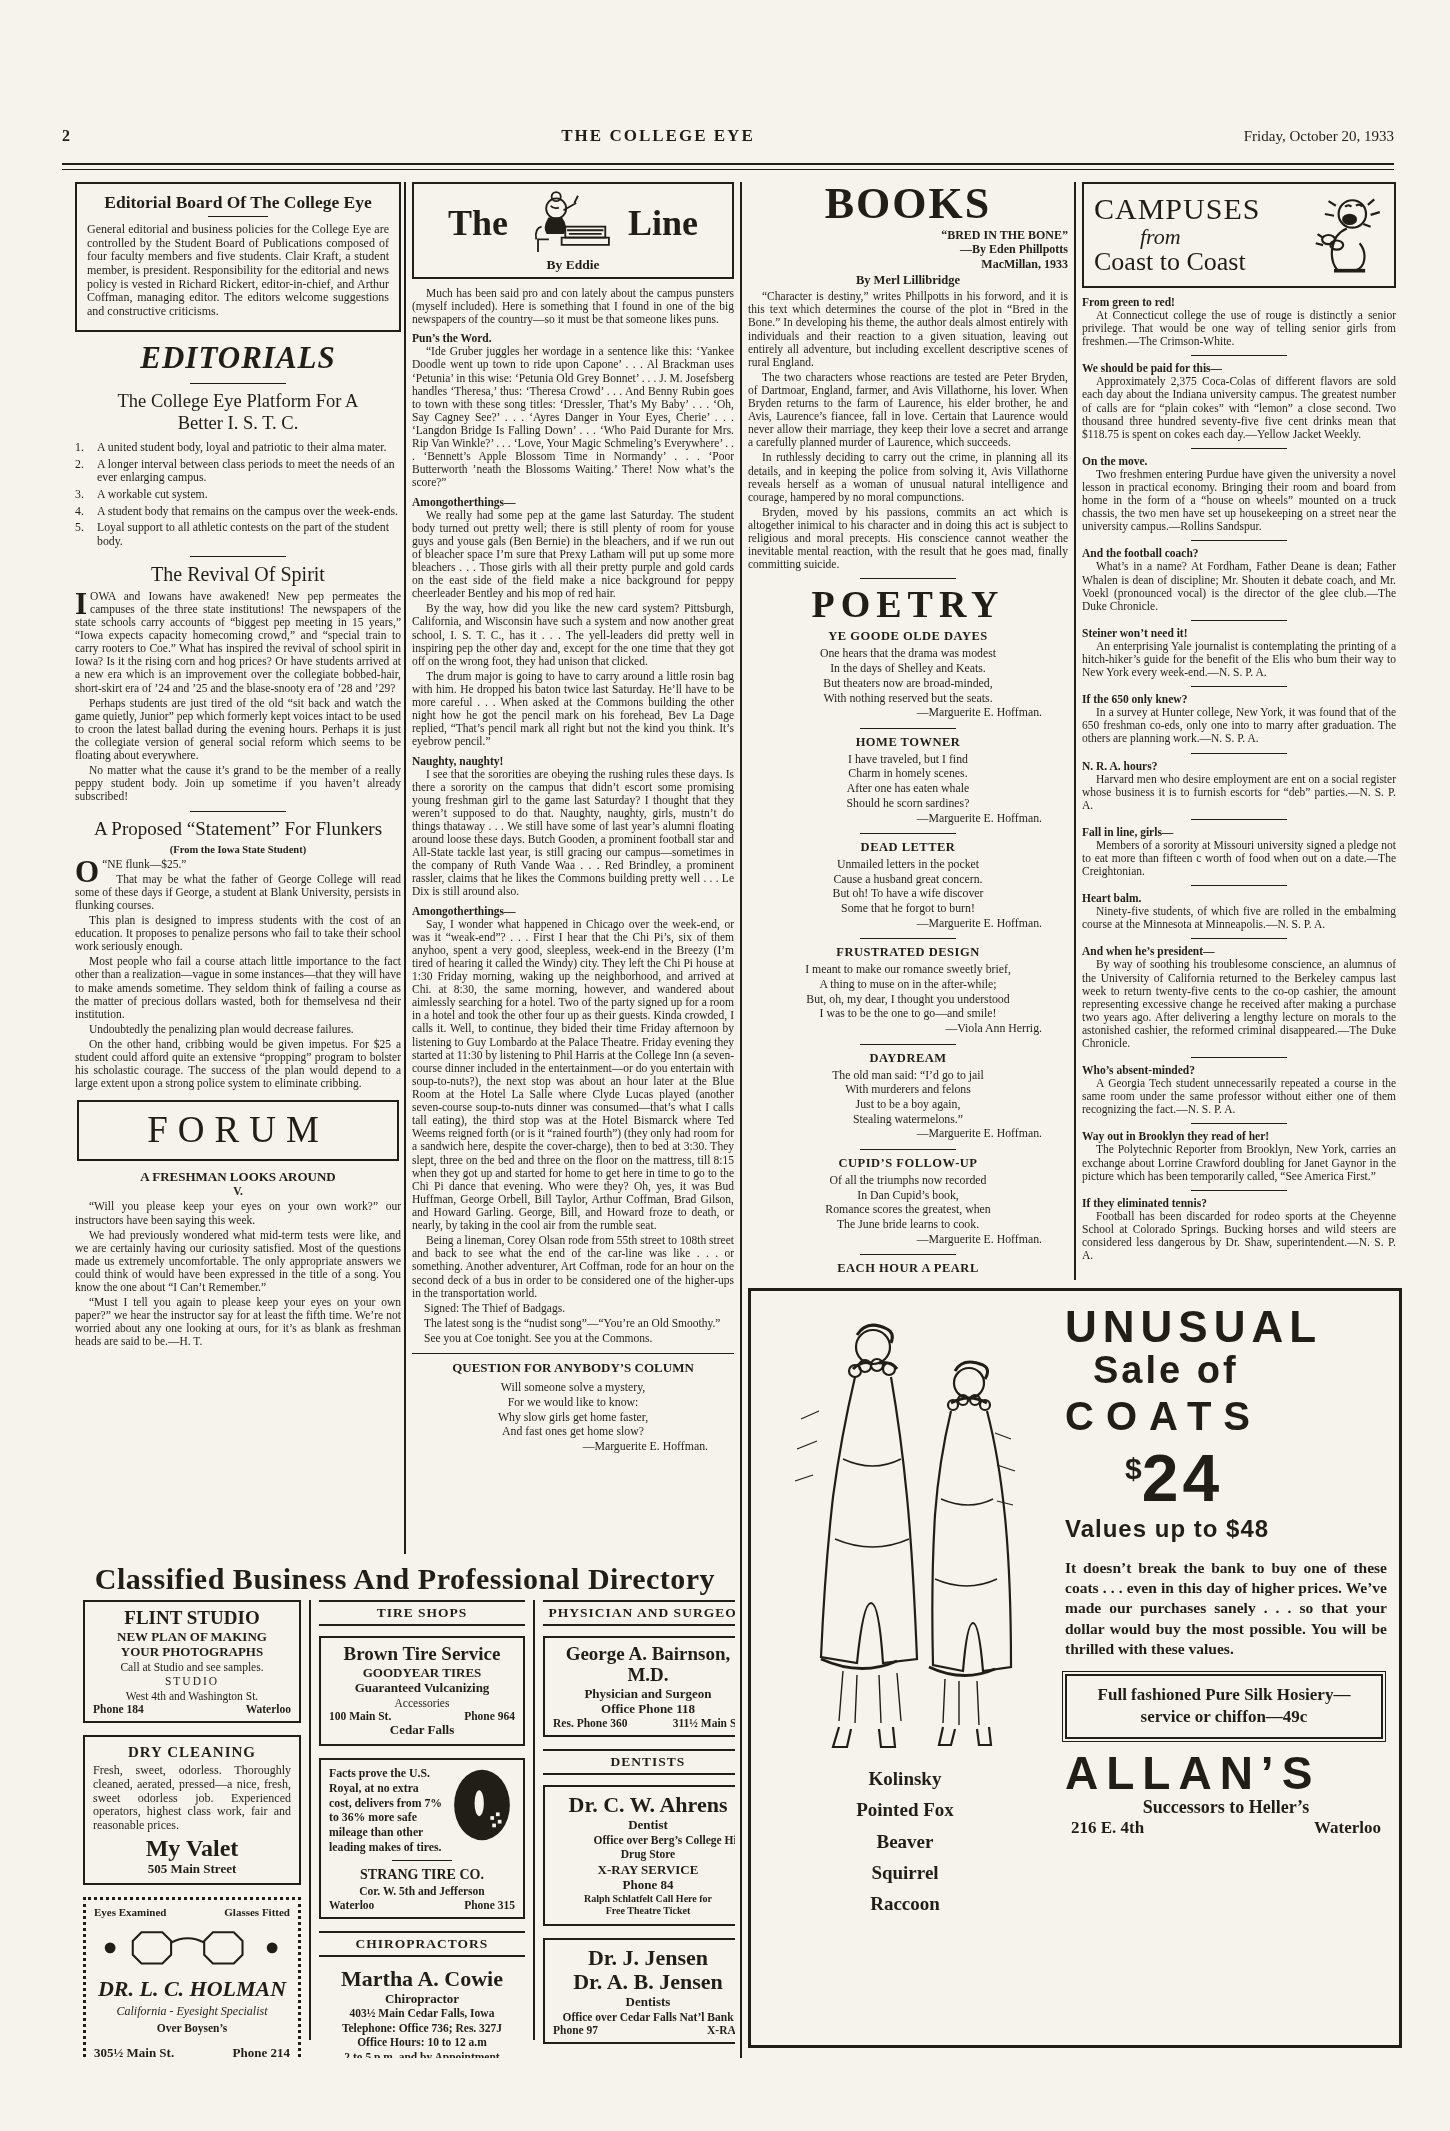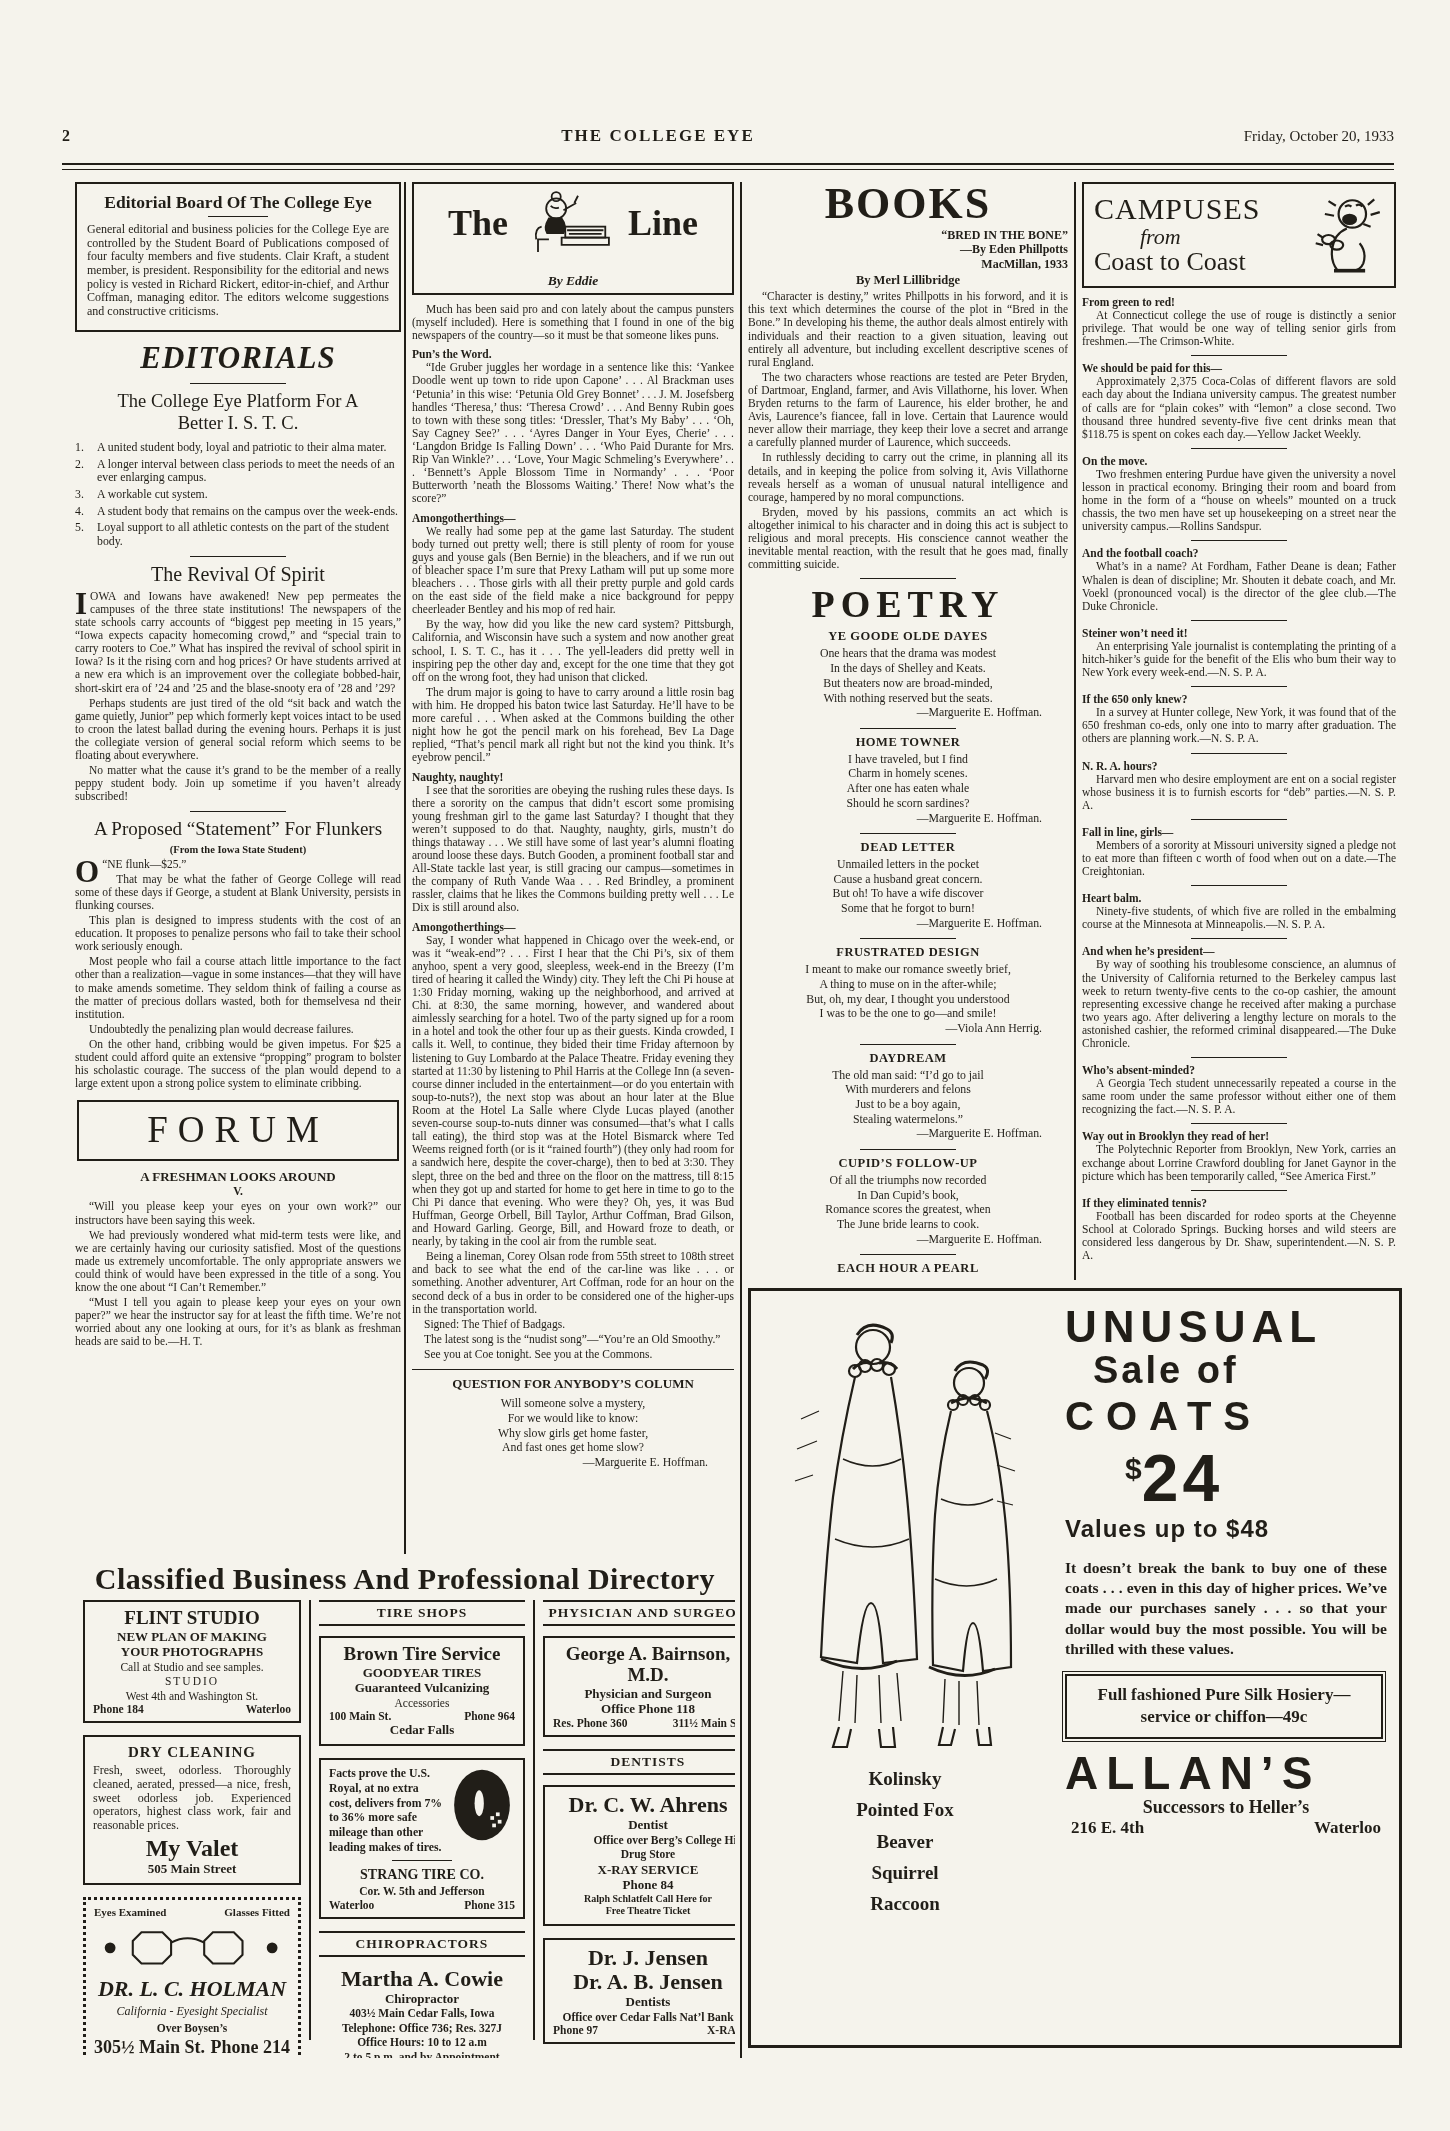--- a/index.html
+++ b/index.html
@@ -32,21 +32,21 @@
   .sec-t{font-size:20px;text-align:center;margin:4px 0 4px 0;}
   .src{font-size:10.5px;font-weight:bold;text-align:center;margin-bottom:3px;}
   .forumbox{border:2.5px solid #211e18;text-align:center;font-size:37px;letter-spacing:10px;
             padding:6px 0 8px 0;margin:10px 2px 8px 2px;}
   .sub-t{font-size:13px;font-weight:bold;text-align:center;margin:2px 0 0 0;}
   .sub-p{font-size:11.5px;font-weight:bold;text-align:center;margin:0 0 3px 0;}
   
   .linebox{border:2px solid #211e18;padding:6px 8px 4px 8px;margin-bottom:8px;}
   .linerow{display:flex;align-items:center;justify-content:center;gap:10px;}
   .lineword{font-size:36px;font-weight:bold;}
-  .byline{font-size:13.5px;font-weight:bold;text-align:center;margin-top:17px;font-style:italic;}
+  .byline{font-size:13.5px;font-weight:bold;text-align:center;margin-top:1px;}
   .qtitle{font-size:13px;font-weight:bold;text-align:center;margin:6px 0 4px 0;}
   .pline{font-size:11.8px;text-align:center;line-height:1.25;}
   .pauth{font-size:11.8px;text-align:right;padding-right:26px;line-height:1.3;}
   .hr-full{border-top:1.5px solid #211e18;margin:8px 0 4px 0;}
   
   .books-t{font-size:44px;font-weight:bold;text-align:center;letter-spacing:2px;line-height:1;margin:0 0 2px 0;}
   .credit{font-size:12px;font-weight:bold;text-align:right;line-height:1.2;}
   .by{font-size:12.5px;font-weight:bold;text-align:center;margin:2px 0 2px 0;}
   .poetry-t{font-size:38px;font-weight:bold;text-align:center;letter-spacing:6px;line-height:1;margin:4px 0 6px 0;}
   .poem-t{font-size:12.5px;font-weight:bold;text-align:center;margin:3px 0 2px 0;letter-spacing:0.5px;}
@@ -415,21 +415,21 @@
               <polygon points="52,14 76,14 86,24 86,40 76,50 52,50 42,40 42,24"></polygon>
               <polygon points="134,14 158,14 168,24 168,40 158,50 134,50 124,40 124,24"></polygon>
               <path d="M86 26 q19 -10 38 0"></path>
               <circle cx="16" cy="32" r="5" fill="#211e18"></circle>
                 <circle cx="202" cy="32" r="5" fill="#211e18"></circle>
             </svg>
           </span>
           <div class="holman-n">DR. L. C. HOLMAN</div>
           <div class="holman-s">California - Eyesight Specialist</div>
           <div class="ad-med" style="font-size:11.5px;margin-top:3px;">Over Boysen’s</div>
-          <div class="ad-row" style="font-size:18px;margin-top:2px;">
+          <div class="ad-row" style="font-size:13px;margin-top:10px;">
             <span>305½ Main St.</span>
             <span>Phone 214</span>
           </div>
         </div>
       </div>
 
       <div class="dv" style="height:440px;"></div>
 
       <div class="dircol" style="width:206px;flex:none;">
         <div class="cat-h">TIRE SHOPS</div>

